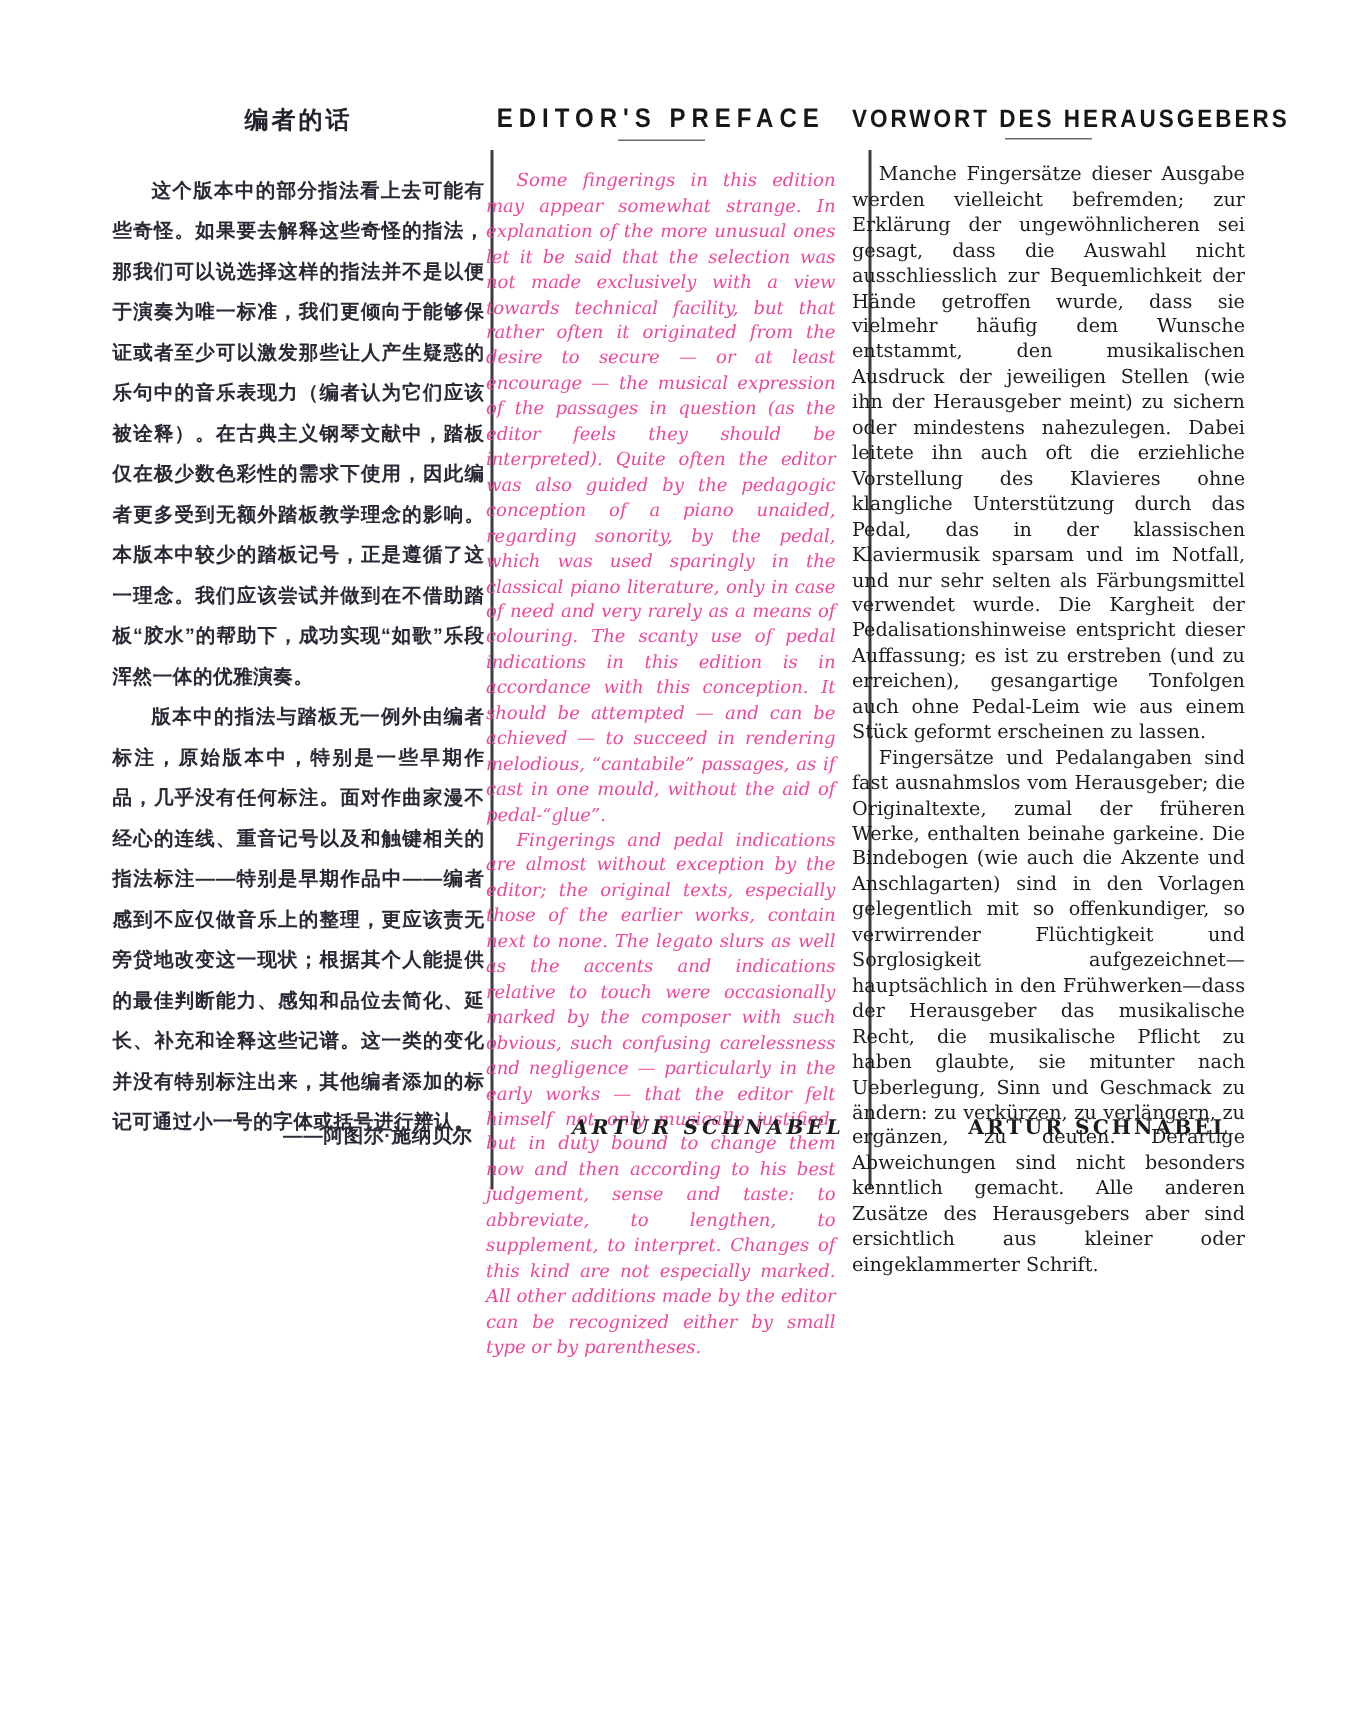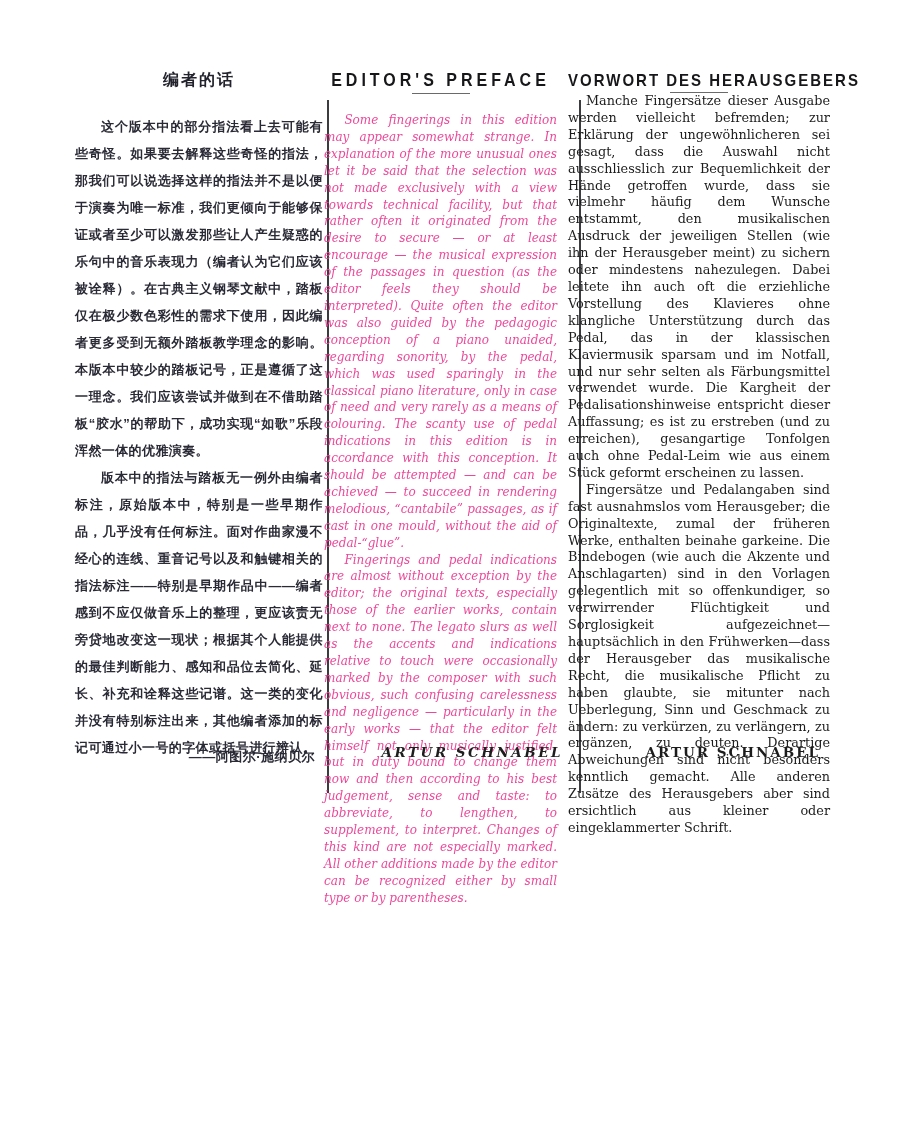--- a/index.html
+++ b/index.html
@@ -80,21 +80,21 @@
     font-family: "DejaVu Serif", serif;
     font-style: italic;
     font-size: 12px;
     line-height: 16.9px;
     color: #ec4899;
     text-align: justify;
   }
   .en-body p { margin: 0; text-indent: 1.7em; }
 
   .de-body {
-    margin-top: 0;
+    margin-top: 16px;
     font-family: "DejaVu Serif", serif;
     font-size: 12.8px;
     line-height: 16.9px;
     color: #1c1c1c;
     text-align: justify;
   }
   .de-body p { margin: 0; text-indent: 1.4em; }
 
   
   .signature {

